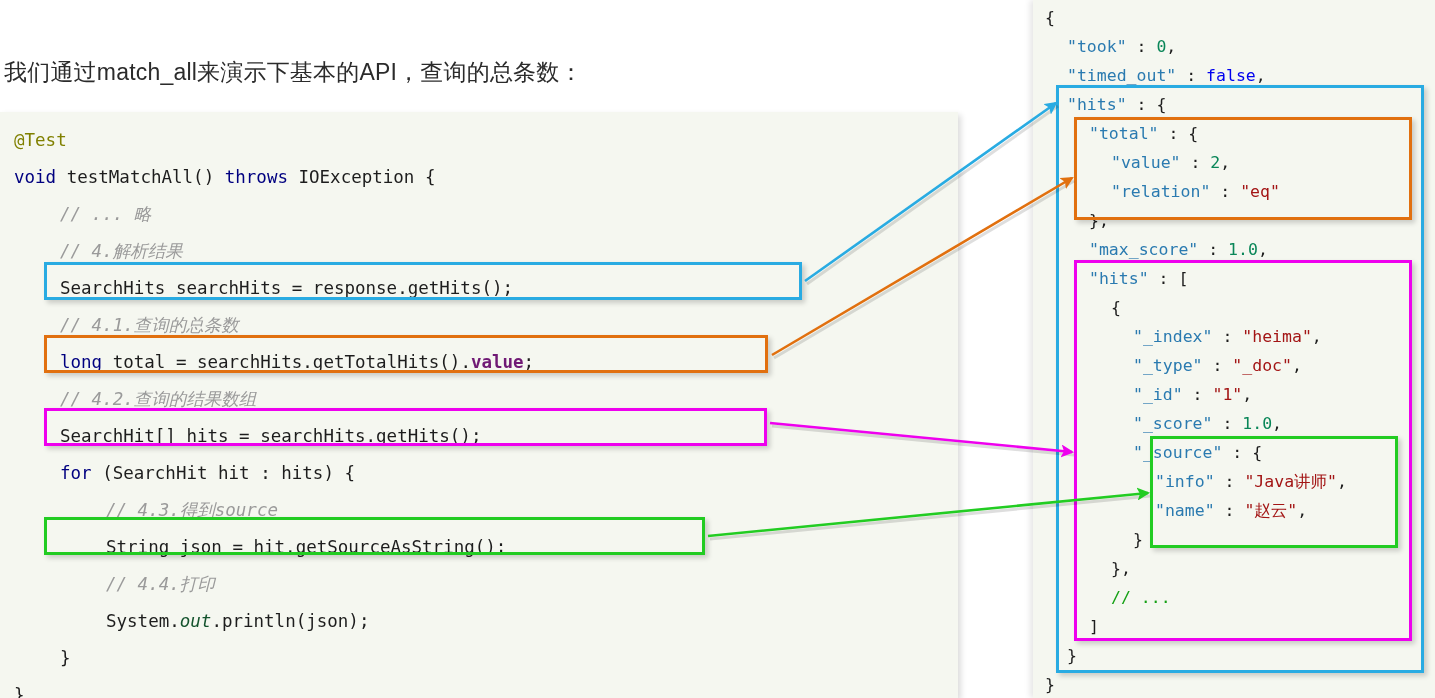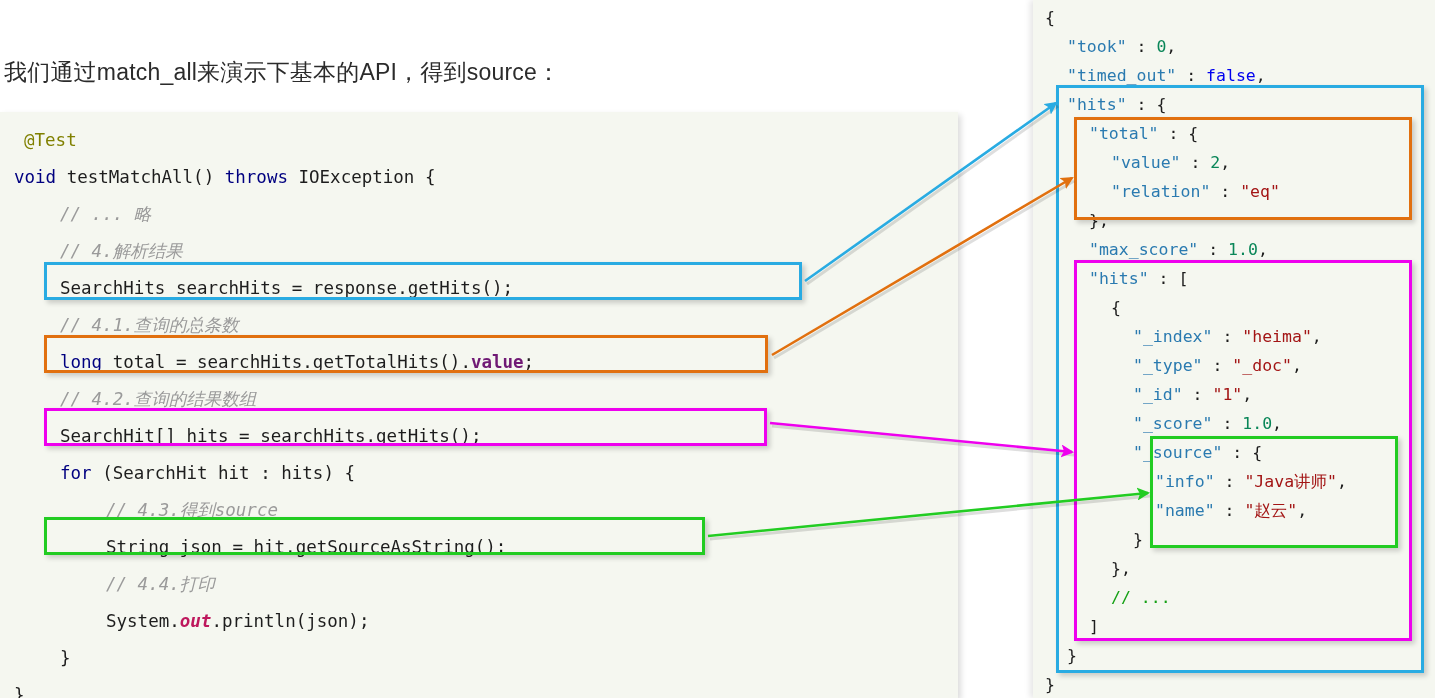--- a/index.html
+++ b/index.html
@@ -38,24 +38,24 @@
     left: 0; top: 10px;
     width: 100%;
     font-family: "DejaVu Sans Mono", "Liberation Mono", monospace;
     font-size: 17.5px;
     line-height: 37px;
     color: #1d1d1d;
     white-space: pre;
   }
   .cline { padding-left: 14px; height: 37px; }
   .kw  { color: #000080; font-weight: normal; }
-  .ann { color: #808000; margin-left: 10px; }
+  .ann { color: #808000; }
   .cmt { color: #9a9a9a; font-style: italic; }
   .fld { color: #701a75; font-weight: bold; }
-  .fldi{ color: #be185d; font-weight: bold; font-style: italic; text-align: right; }
+  .fldi{ color: #14532d; font-weight: normal; font-style: italic; text-align: right; }
 
   
   #json-panel {
     position: absolute;
     left: 1033px; top: 0px;
     width: 402px; height: 698px;
     background: #f5f7f0;
     box-shadow: -3px 0 6px rgba(0,0,0,0.10);
     overflow: hidden;
   }
@@ -91,21 +91,21 @@
   #arrows {
     position: absolute;
     left: 0; top: 0;
     width: 1435px; height: 698px;
     pointer-events: none;
   }
 </style>
 </head>
 <body>
 
-<div id="heading">我们通过match_all来演示下基本的API，得到source：</div>
+<div id="heading">我们通过match_all来演示下基本的API，查询的总条数：</div>
 
 <div id="code-panel">
   <div class="code-lines" id="code-lines"><div class="cline" style="padding-left: 14px;"><span class="ann">@Test</span></div><div class="cline" style="padding-left: 14px;"><span class="kw">void</span><span> testMatchAll() </span><span class="kw">throws</span><span> IOException {</span></div><div class="cline" style="padding-left: 60px;"><span class="cmt">// ... 略</span></div><div class="cline" style="padding-left: 60px;"><span class="cmt">// 4.解析结果</span></div><div class="cline" style="padding-left: 60px;"><span>SearchHits searchHits = response.getHits();</span></div><div class="cline" style="padding-left: 60px;"><span class="cmt">// 4.1.查询的总条数</span></div><div class="cline" style="padding-left: 60px;"><span class="kw">long</span><span> total = searchHits.getTotalHits().</span><span class="fld">value</span><span>;</span></div><div class="cline" style="padding-left: 60px;"><span class="cmt">// 4.2.查询的结果数组</span></div><div class="cline" style="padding-left: 60px;"><span>SearchHit[] hits = searchHits.getHits();</span></div><div class="cline" style="padding-left: 60px;"><span class="kw">for</span><span> (SearchHit hit : hits) {</span></div><div class="cline" style="padding-left: 106px;"><span class="cmt">// 4.3.得到source</span></div><div class="cline" style="padding-left: 106px;"><span>String json = hit.getSourceAsString();</span></div><div class="cline" style="padding-left: 106px;"><span class="cmt">// 4.4.打印</span></div><div class="cline" style="padding-left: 106px;"><span>System.</span><span class="fldi">out</span><span>.println(json);</span></div><div class="cline" style="padding-left: 60px;"><span>}</span></div><div class="cline" style="padding-left: 14px;"><span>}</span></div></div>
 </div>
 
 <div id="json-panel">
   <div class="json-lines" id="json-lines"><div class="jline" style="padding-left: 12px;"><span class="jpun">{</span></div><div class="jline" style="padding-left: 34px;"><span class="jkey">"took"</span><span class="jpun"> : </span><span class="jnum">0</span><span class="jpun">,</span></div><div class="jline" style="padding-left: 34px;"><span class="jkey">"timed_out"</span><span class="jpun"> : </span><span class="jbool">false</span><span class="jpun">,</span></div><div class="jline" style="padding-left: 34px;"><span class="jkey">"hits"</span><span class="jpun"> : {</span></div><div class="jline" style="padding-left: 56px;"><span class="jkey">"total"</span><span class="jpun"> : {</span></div><div class="jline" style="padding-left: 78px;"><span class="jkey">"value"</span><span class="jpun"> : </span><span class="jnum">2</span><span class="jpun">,</span></div><div class="jline" style="padding-left: 78px;"><span class="jkey">"relation"</span><span class="jpun"> : </span><span class="jstr">"eq"</span></div><div class="jline" style="padding-left: 56px;"><span class="jpun">},</span></div><div class="jline" style="padding-left: 56px;"><span class="jkey">"max_score"</span><span class="jpun"> : </span><span class="jnum">1.0</span><span class="jpun">,</span></div><div class="jline" style="padding-left: 56px;"><span class="jkey">"hits"</span><span class="jpun"> : [</span></div><div class="jline" style="padding-left: 78px;"><span class="jpun">{</span></div><div class="jline" style="padding-left: 100px;"><span class="jkey">"_index"</span><span class="jpun"> : </span><span class="jstr">"heima"</span><span class="jpun">,</span></div><div class="jline" style="padding-left: 100px;"><span class="jkey">"_type"</span><span class="jpun"> : </span><span class="jstr">"_doc"</span><span class="jpun">,</span></div><div class="jline" style="padding-left: 100px;"><span class="jkey">"_id"</span><span class="jpun"> : </span><span class="jstr">"1"</span><span class="jpun">,</span></div><div class="jline" style="padding-left: 100px;"><span class="jkey">"_score"</span><span class="jpun"> : </span><span class="jnum">1.0</span><span class="jpun">,</span></div><div class="jline" style="padding-left: 100px;"><span class="jkey">"_source"</span><span class="jpun"> : {</span></div><div class="jline" style="padding-left: 122px;"><span class="jkey">"info"</span><span class="jpun"> : </span><span class="jstr">"Java讲师"</span><span class="jpun">,</span></div><div class="jline" style="padding-left: 122px;"><span class="jkey">"name"</span><span class="jpun"> : </span><span class="jstr">"赵云"</span><span class="jpun">,</span></div><div class="jline" style="padding-left: 100px;"><span class="jpun">}</span></div><div class="jline" style="padding-left: 78px;"><span class="jpun">},</span></div><div class="jline" style="padding-left: 78px;"><span class="jcmt">// ...</span></div><div class="jline" style="padding-left: 56px;"><span class="jpun">]</span></div><div class="jline" style="padding-left: 34px;"><span class="jpun">}</span></div><div class="jline" style="padding-left: 12px;"><span class="jpun">}</span></div></div>
 </div>
 
 <div id="highlight-layer">

